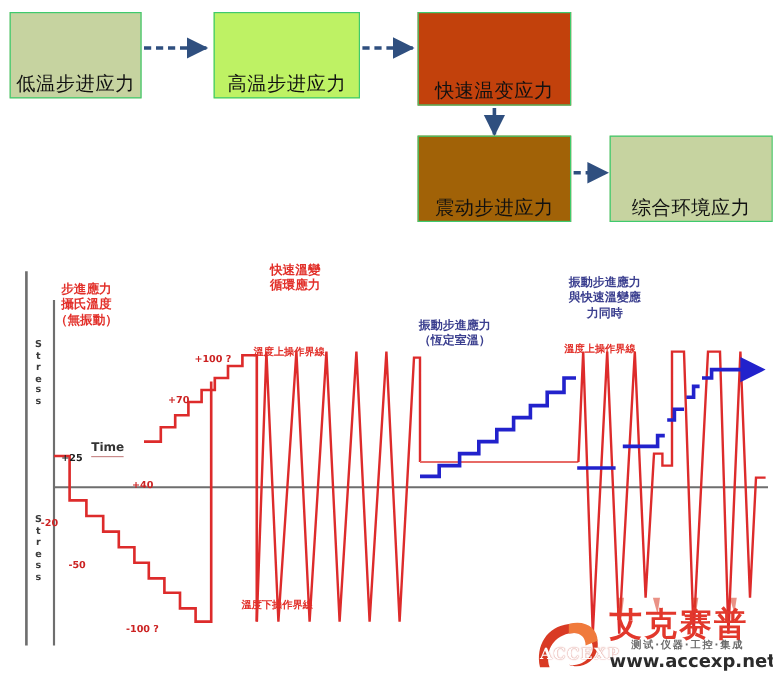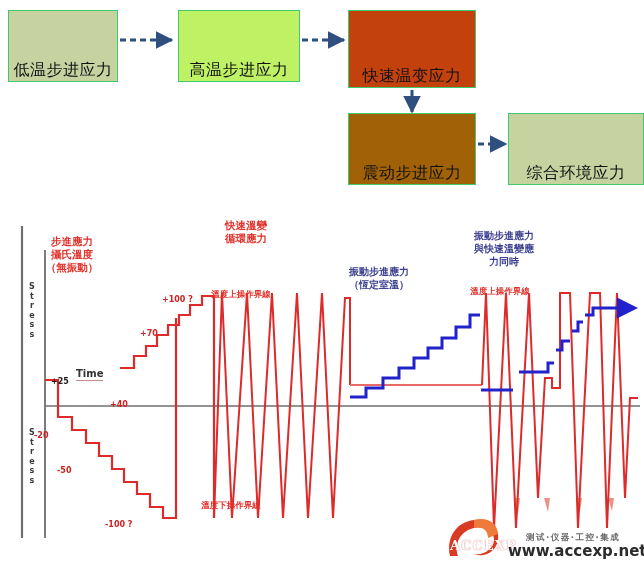--- a/index.html
+++ b/index.html
@@ -240,17 +240,18 @@
       <path d="M34,22 C48,18 58,26 58,36 L48,40 C48,32 42,28 34,30 Z" fill="#f07a3c"></path>
       <ellipse cx="38" cy="40" rx="9" ry="12" fill="#ffffff" opacity="0.0"></ellipse>
       <g opacity="0.55">
         <path d="M74,0 L80,0 L78,16 Z" fill="#d93a24"></path>
         <path d="M104,0 L110,0 L108,14 Z" fill="#d93a24"></path>
         <path d="M136,0 L142,0 L140,13 Z" fill="#d93a24"></path>
         <path d="M168,0 L174,0 L172,13 Z" fill="#d93a24"></path>
       </g>
     </svg>
     <div class="wm-acc">ACCEXP</div>
+    <div class="wm-cn">艾克赛普</div>
     <div class="wm-sub">测试·仪器·工控·集成</div>
     <div class="wm-url">www.accexp.net</div>
   </div>
 
 </div>
 
 </body></html>

